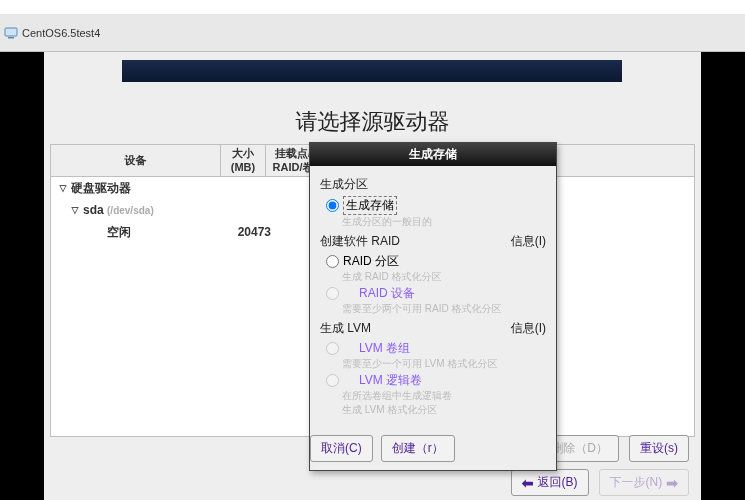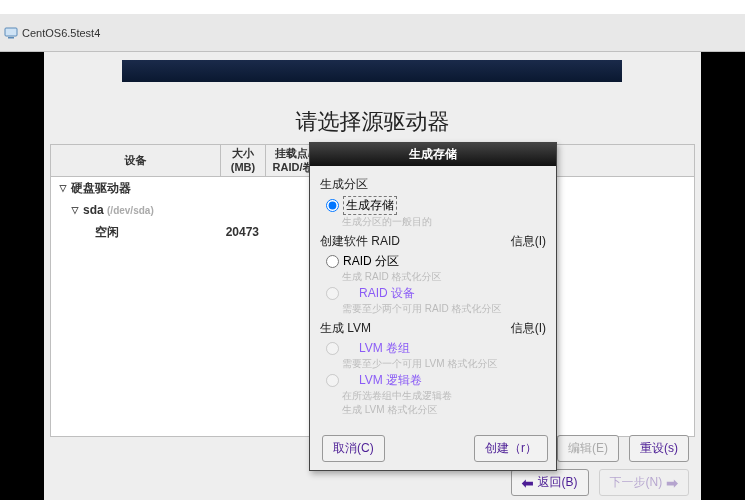--- a/index.html
+++ b/index.html
@@ -14,42 +14,42 @@
   .tablewrap { position: absolute; top: 92px; left: 6px; right: 6px; bottom: 75px; border: 1px solid #bfbfbf; background: #fff; font-weight: bold; }
   .thead { display: flex; background: #eee; border-bottom: 1px solid #bfbfbf; height: 32px; }
   .thead .col { border-right: 1px solid #bfbfbf; display: flex; align-items: center; justify-content: center; font-size: 11px; color: #333; text-align: center; line-height: 1.2; }
   .col-dev { width: 170px; }
   .col-sz  { width: 45px; }
   .col-mp  { width: 55px; }
   .col-ty  { width: 36px; border-right: none; }
   .tbody { font-size: 12px; color: #333; }
   .trow { display: flex; align-items: center; height: 22px; padding-left: 6px; }
   .indent1 { padding-left: 18px; }
-  .indent2 { padding-left: 44px; }
+  .indent2 { padding-left: 56px; }
   .expander { display: inline-flex; width: 12px; height: 12px; align-items: center; justify-content: center; margin-right: 2px; font-size: 9px; color: #555; }
   .devname { width: 152px; display: inline-block; }
   .muted { color: #aaa; font-size: 10px; }
   .szcell { width: 50px; text-align: right; padding-right: 8px; }
   .btnrow { position: absolute; bottom: 50px; right: 12px; display: flex; gap: 10px; }
   .navrow { position: absolute; bottom: 16px; right: 12px; display: flex; gap: 10px; }
   .btn { background: #f2f2f2; border: 1px solid #999; border-radius: 3px; padding: 4px 10px; font-size: 12px; color: #4c1d95; cursor: pointer; display: inline-flex; align-items: center; gap: 4px; }
   .btn.disabled { color: #aaa; }
   .arrow { font-size: 14px; font-weight: bold; }
   
   .dialog { position: absolute; left: 265px; top: 90px; width: 248px; background: #eee; border: 1px solid #444; box-shadow: 2px 3px 6px rgba(0,0,0,0.3); }
   .dlg-title { background: linear-gradient(#444, #111); color: #fff; font-weight: bold; text-align: center; padding: 3px 0; font-size: 12px; }
   .dlg-body { padding: 6px 10px 8px 10px; font-size: 12px; }
   .sect { margin-bottom: 4px; }
   .sect-hd { display: flex; justify-content: space-between; align-items: center; color: #222; margin: 4px 0 2px 0; }
   .opt { display: flex; align-items: center; gap: 4px; padding: 1px 0 0 6px; }
   .opt input[type=radio] { margin: 0; }
   .opt.disabled label { color: #8b5cf6; margin-left: 16px; }
   .opt.sel label { border: 1px dashed #777; padding: 0 2px; }
   .hint { color: #bbb; font-size: 10px; padding-left: 22px; line-height: 1.4; }
-  .dlg-ftr { display: flex; justify-content: space-between; gap: 8px; padding: 6px 8px 8px 0; margin-left: 12px; }
+  .dlg-ftr { display: flex; justify-content: flex-start; gap: 8px; padding: 6px 8px 8px 0; }
   .watermark { position: absolute; right: 28px; bottom: 4px; color: rgba(180,180,180,0.85); font-size: 14px; letter-spacing: 1px; pointer-events: none; margin-left: 12px; }
 </style>
 </head>
 <body>
 
 <div class="titlebar">
   <span class="icon">
     <svg width="14" height="14" viewBox="0 0 14 14">
         <rect x="1" y="2" width="12" height="8" rx="1" fill="#cfe3f5" stroke="#5a8ab8"></rect>
         <rect x="4" y="11" width="6" height="1.5" fill="#5a8ab8"></rect>
@@ -85,20 +85,21 @@
         <div class="trow indent2">
           <span class="devname" style="width:122px">空闲</span>
           <span class="szcell">20473</span>
         </div>
       </div>
     </div>
 
     <div class="btnrow">
       <button class="btn disabled">创建(C)</button>
       <button class="btn disabled">编辑(E)</button>
+      <button class="btn disabled">删除（D）</button>
       <button class="btn">重设(s)</button>
     </div>
 
     <div class="navrow">
       <button class="btn">
           <span class="arrow">⬅</span>
           <span>返回(B)</span>
         </button>
       <button class="btn" style="opacity:0.35">
           <span>下一步(N)</span>

